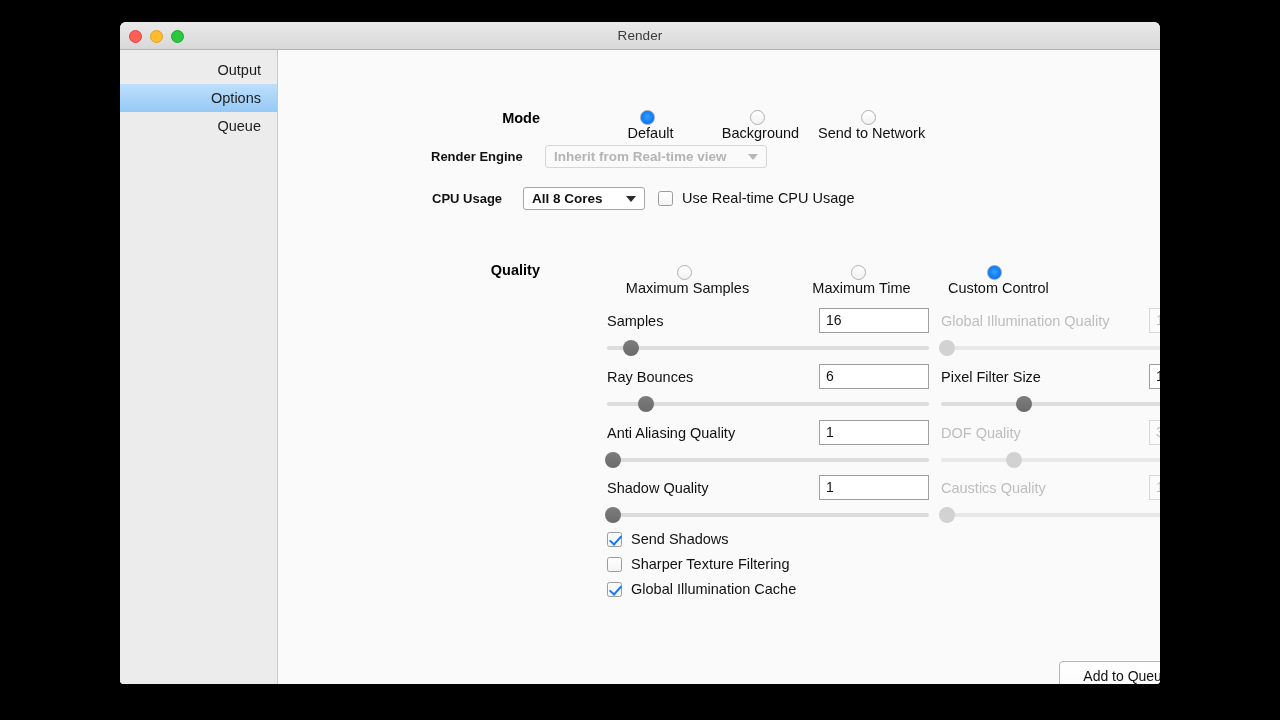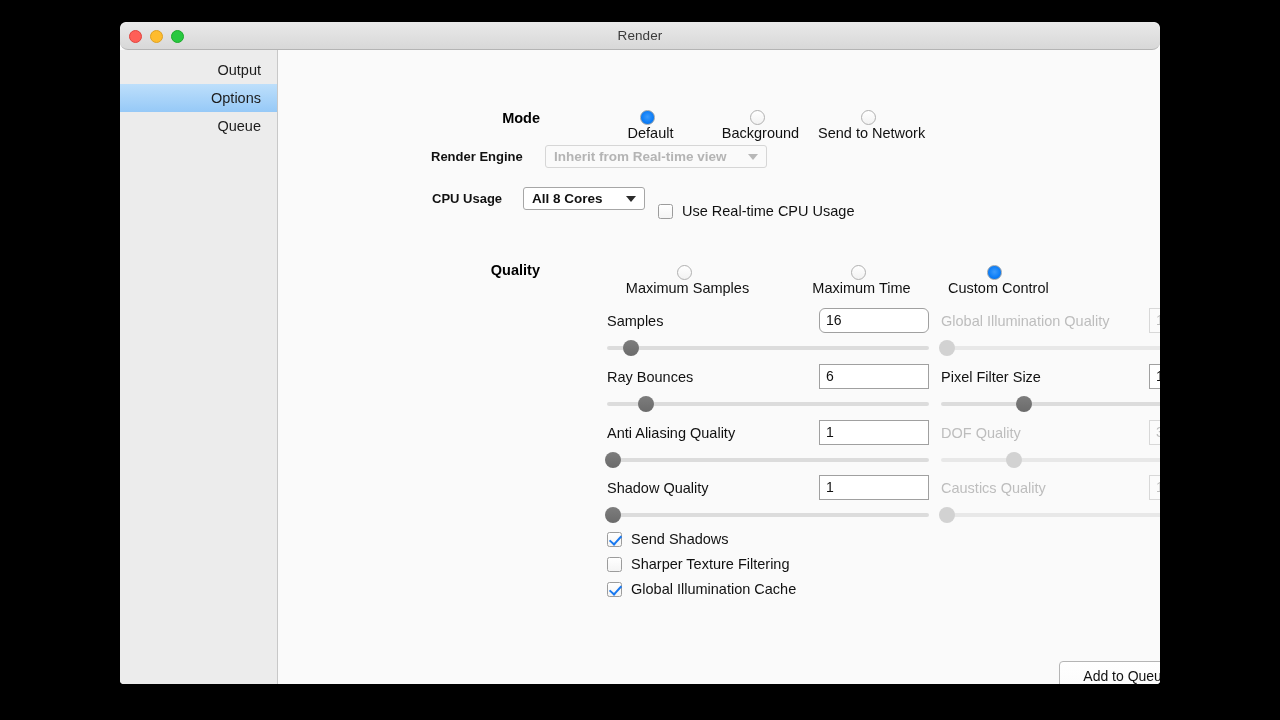--- a/index.html
+++ b/index.html
@@ -24,21 +24,20 @@
 
   
   #titlebar {
     position: relative;
     height: 28px;
     flex: 0 0 28px;
     background: linear-gradient(to bottom, #e9e9e9 0%, #d8d8d8 100%);
     border-bottom: 1px solid #b4b4b4;
     display: flex;
     align-items: center;
-    border-radius: 8px;
   }
   #lights { position: absolute; left: 9px; top: 8px; display: flex; gap: 8px; }
   .light { width: 13px; height: 13px; border-radius: 50%; }
   .light.red    { background: #ff5f57; border: 0.5px solid #e0443e; }
   .light.yellow { background: #febc2e; border: 0.5px solid #dea123; }
   .light.green  { background: #28c840; border: 0.5px solid #1aab29; }
   #title {
     width: 100%;
     text-align: center;
     font-size: 13.5px;
@@ -237,21 +236,21 @@
         <span class="dd-text">Inherit from Real-time view</span>
         <span class="dd-arrow"></span>
       </div>
 
       <div class="inline-label" style="left:154px; top:141px;">CPU Usage</div>
       <div class="dropdown" style="left:245px; top:137px; width:122px;">
         <span class="dd-text">All 8 Cores</span>
         <span class="dd-arrow"></span>
       </div>
 
-      <div class="check-row" style="left:380px; top:153px;">
+      <div class="check-row" style="left:380px; top:140px;">
         <div class="checkbox"></div>
         <span class="check-label">Use Real-time CPU Usage</span>
       </div>
 
       <div class="section-label" style="left:142px; top:212px;">Quality</div>
 
       <div class="radio-row" style="left:315px; top:215px;">
         <div class="radio-opt" style="width:182px;">
           <div class="radio"></div>
           <span class="radio-label">Maximum Samples</span>
@@ -261,21 +260,21 @@
           <span class="radio-label">Maximum Time</span>
         </div>
         <div class="radio-opt">
           <div class="radio on"></div>
           <span class="radio-label">Custom Control</span>
         </div>
       </div>
 
       <div class="slider-block" style="left:329px; top:263px; width:322px;">
         <span class="sb-label">Samples</span>
-        <div class="sb-input" style="left:212px;border-radius:6px;">16</div>
+        <div class="sb-input" style="left:212px;">16</div>
         <div class="sb-track" style="width:322px;">
           <div class="sb-knob" style="left:7.5%;"></div>
         </div>
       </div>
 
       <div class="slider-block" style="left:329px; top:319px; width:322px;">
         <span class="sb-label">Ray Bounces</span>
         <div class="sb-input" style="left:212px;">6</div>
         <div class="sb-track" style="width:322px;">
           <div class="sb-knob" style="left:12%;"></div>

